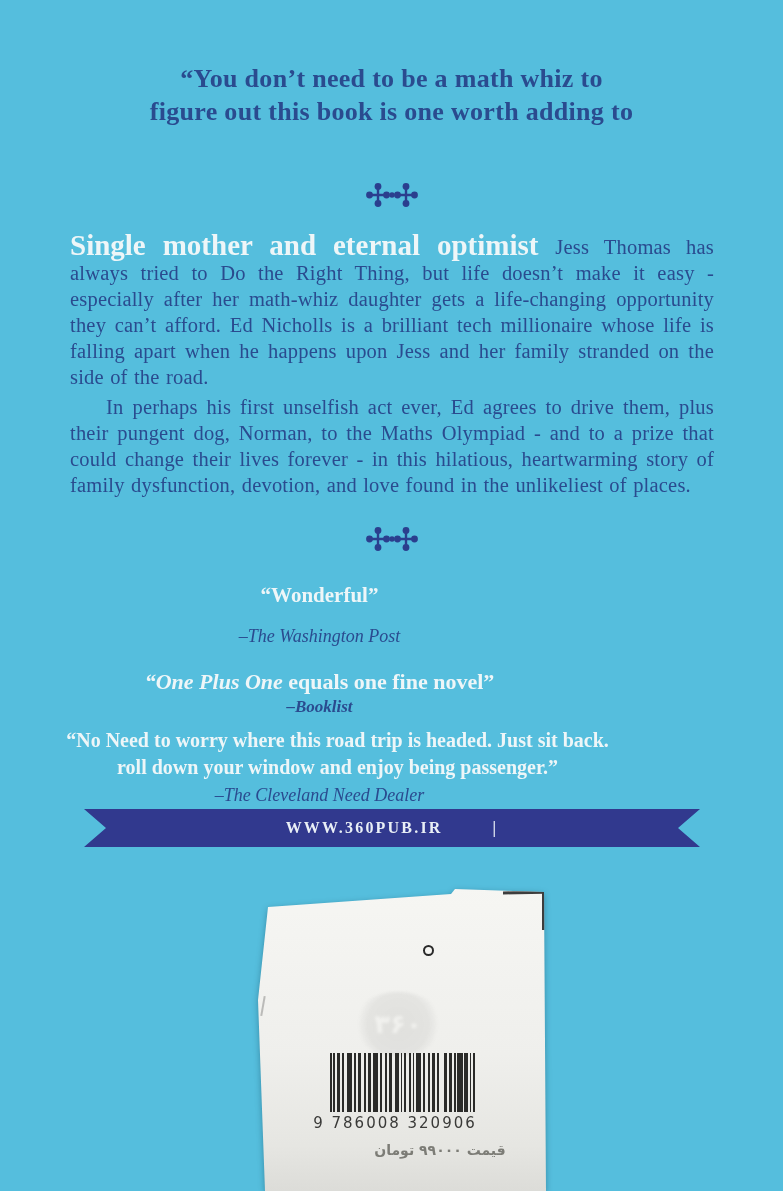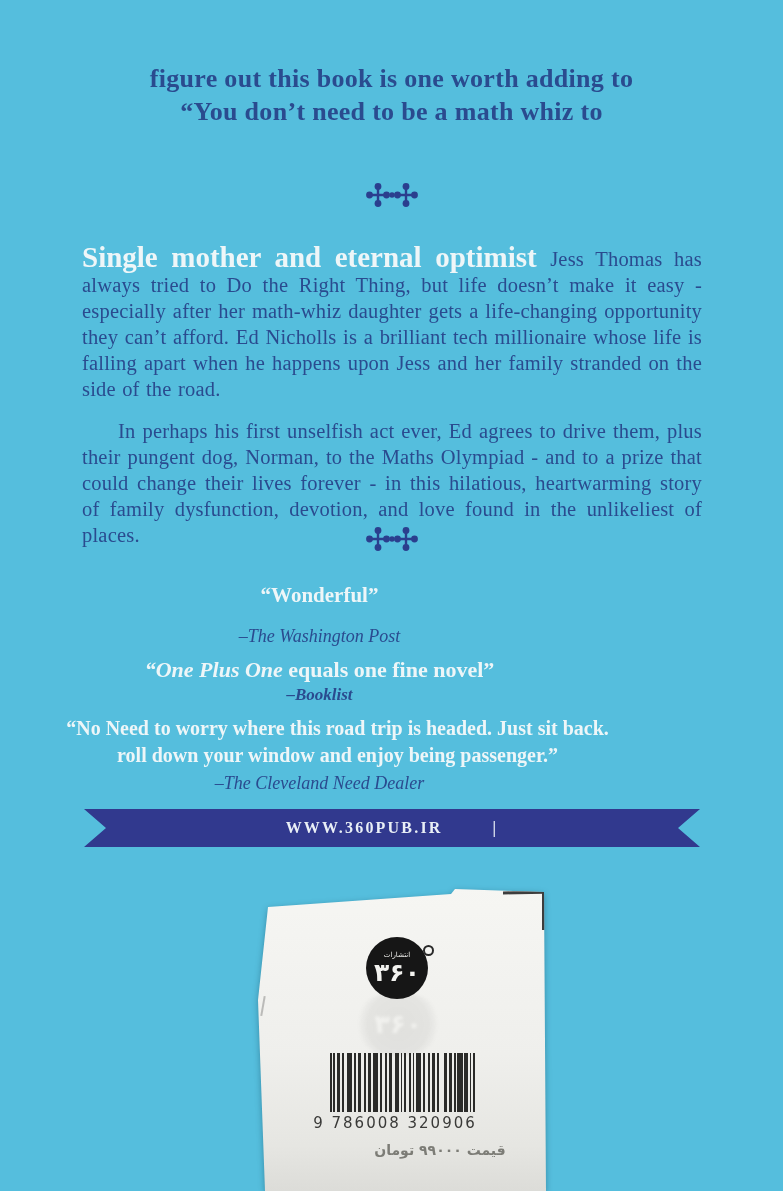--- a/index.html
+++ b/index.html
@@ -26,40 +26,40 @@
   .orn1{top:180px;}
   .orn2{top:524px;}
   
   .synopsis{
     position:absolute;top:228px;left:66px;width:652px;
     color:#2a4b8f;
     font-size:20.5px;line-height:26px;
     text-align:justify;
     letter-spacing:.2px;word-spacing:1px;
   }
-  .synopsis p{margin:16px;}
+  .synopsis p{margin:4px;}
   .synopsis .lead{
     color:#eef6f8;
     font-size:29px;
     font-weight:bold;
     letter-spacing:0;
     vertical-align:-1px;
     line-height:26px;
   }
   .synopsis .p2{text-indent:36px;}
   
   .reviews{
     position:absolute;top:583px;left:0;width:639px;
     text-align:center;
   }
   .rq{color:#eef6f8;font-weight:bold;}
   .rsrc{color:#2a4b8f;font-style:italic;}
   .q1{font-size:21px;line-height:24px;}
   .s1{font-size:18px;line-height:22px;margin-top:18px;}
-  .q2{font-size:22px;line-height:26px;margin-top:10px;}
+  .q2{font-size:22px;line-height:26px;margin-top:22px;}
   .q2 .ital{font-style:italic;}
   .s2{font-size:17px;line-height:20px;font-weight:bold;margin-top:2px;}
   .q3{font-size:20px;line-height:27px;margin-top:10px;padding-left:36px;}
   .s3{font-size:18px;line-height:22px;margin-top:3px;}
   
   .ribbon{
     position:absolute;top:809px;left:84px;width:616px;height:38px;
     background:#31398e;
     clip-path:polygon(22px 50%,0 0,100% 0,calc(100% - 22px) 50%,100% 100%,0 100%);
     display:flex;align-items:center;justify-content:center;gap:50px;
@@ -120,22 +120,22 @@
   .pen-h{position:absolute;left:249px;top:5px;width:46px;height:2.5px;background:#3d3d3d;transform:rotate(-1deg);}
   .pen-v{position:absolute;left:288px;top:6px;width:2.5px;height:38px;background:#3d3d3d;}
   .crease{position:absolute;left:8px;top:110px;width:1.5px;height:20px;background:rgba(60,60,60,.30);transform:rotate(10deg);}
 </style>
 </head>
 <body>
 
 <div class="cover">
 
   <div class="top-quote">
+    <div>“You don’t need to be a math whiz to</div>
     <div>figure out this book is one worth adding to</div>
-    <div>“You don’t need to be a math whiz to</div>
   </div>
 
   <div class="ornament orn1">
     <svg width="54" height="30" viewBox="0 0 54 30">
       <g fill="#2b3f8e">
         <circle cx="13" cy="6.5" r="3.4"></circle>
           <circle cx="13" cy="23.5" r="3.4"></circle>
         <circle cx="4.5" cy="15" r="3.4"></circle>
           <circle cx="21.5" cy="15" r="3.4"></circle>
         <rect x="11.8" y="6" width="2.4" height="18" rx="1.2"></rect>
@@ -193,24 +193,20 @@
   <div class="ribbon">
     <span>WWW.360PUB.IR</span>
     <span>|</span>
   </div>
 
   <div class="sticker-wrap">
     <div class="sticker">
       <div class="ghost-logo">
         <span>۳۶۰</span>
       </div>
-      <div class="logo-circle">
-        <div class="logo-arabic">انتشارات</div>
-        <div class="logo-number">۳۶۰</div>
-      </div>
       <div class="logo-degree"></div>
       <div class="barcode-bars">
           <div class="bar" style="flex: 1 0 0px;"></div>
           <div class="space" style="flex: 1 0 0px;"></div>
           <div class="bar" style="flex: 1 0 0px;"></div>
           <div class="space" style="flex: 1 0 0px;"></div>
           <div class="bar" style="flex: 2 0 0px;"></div>
           <div class="space" style="flex: 1 0 0px;"></div>
           <div class="bar" style="flex: 1 0 0px;"></div>
           <div class="space" style="flex: 2 0 0px;"></div>

